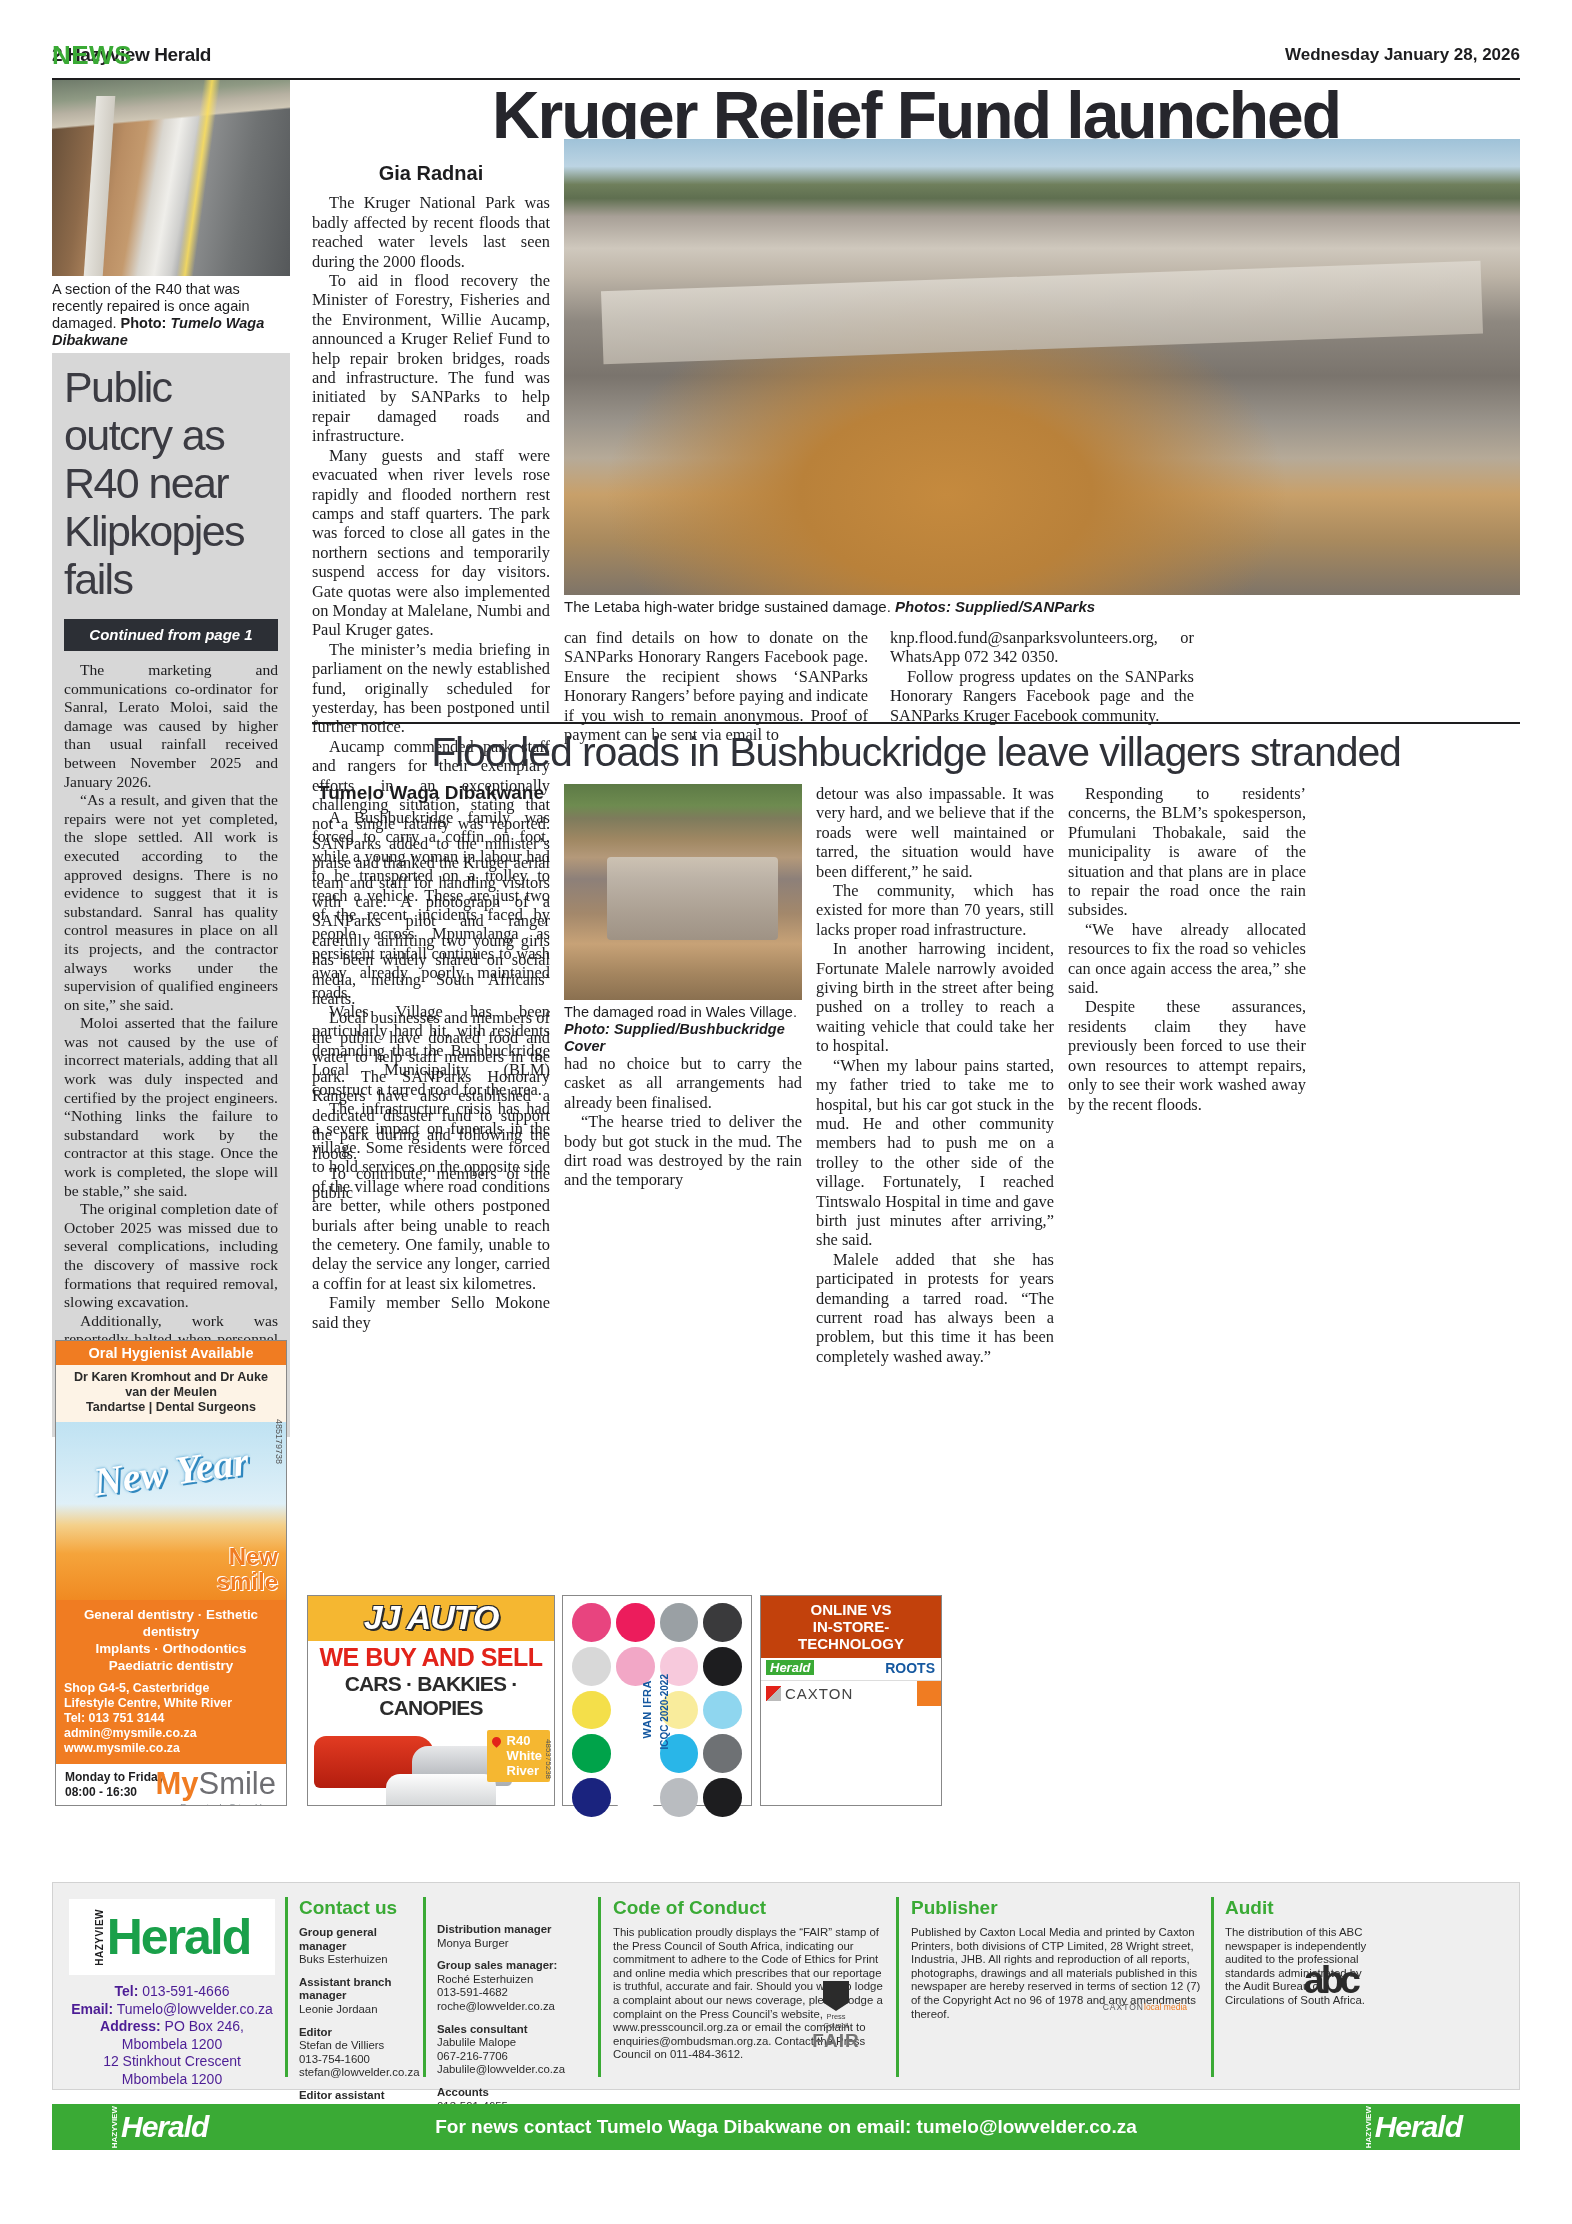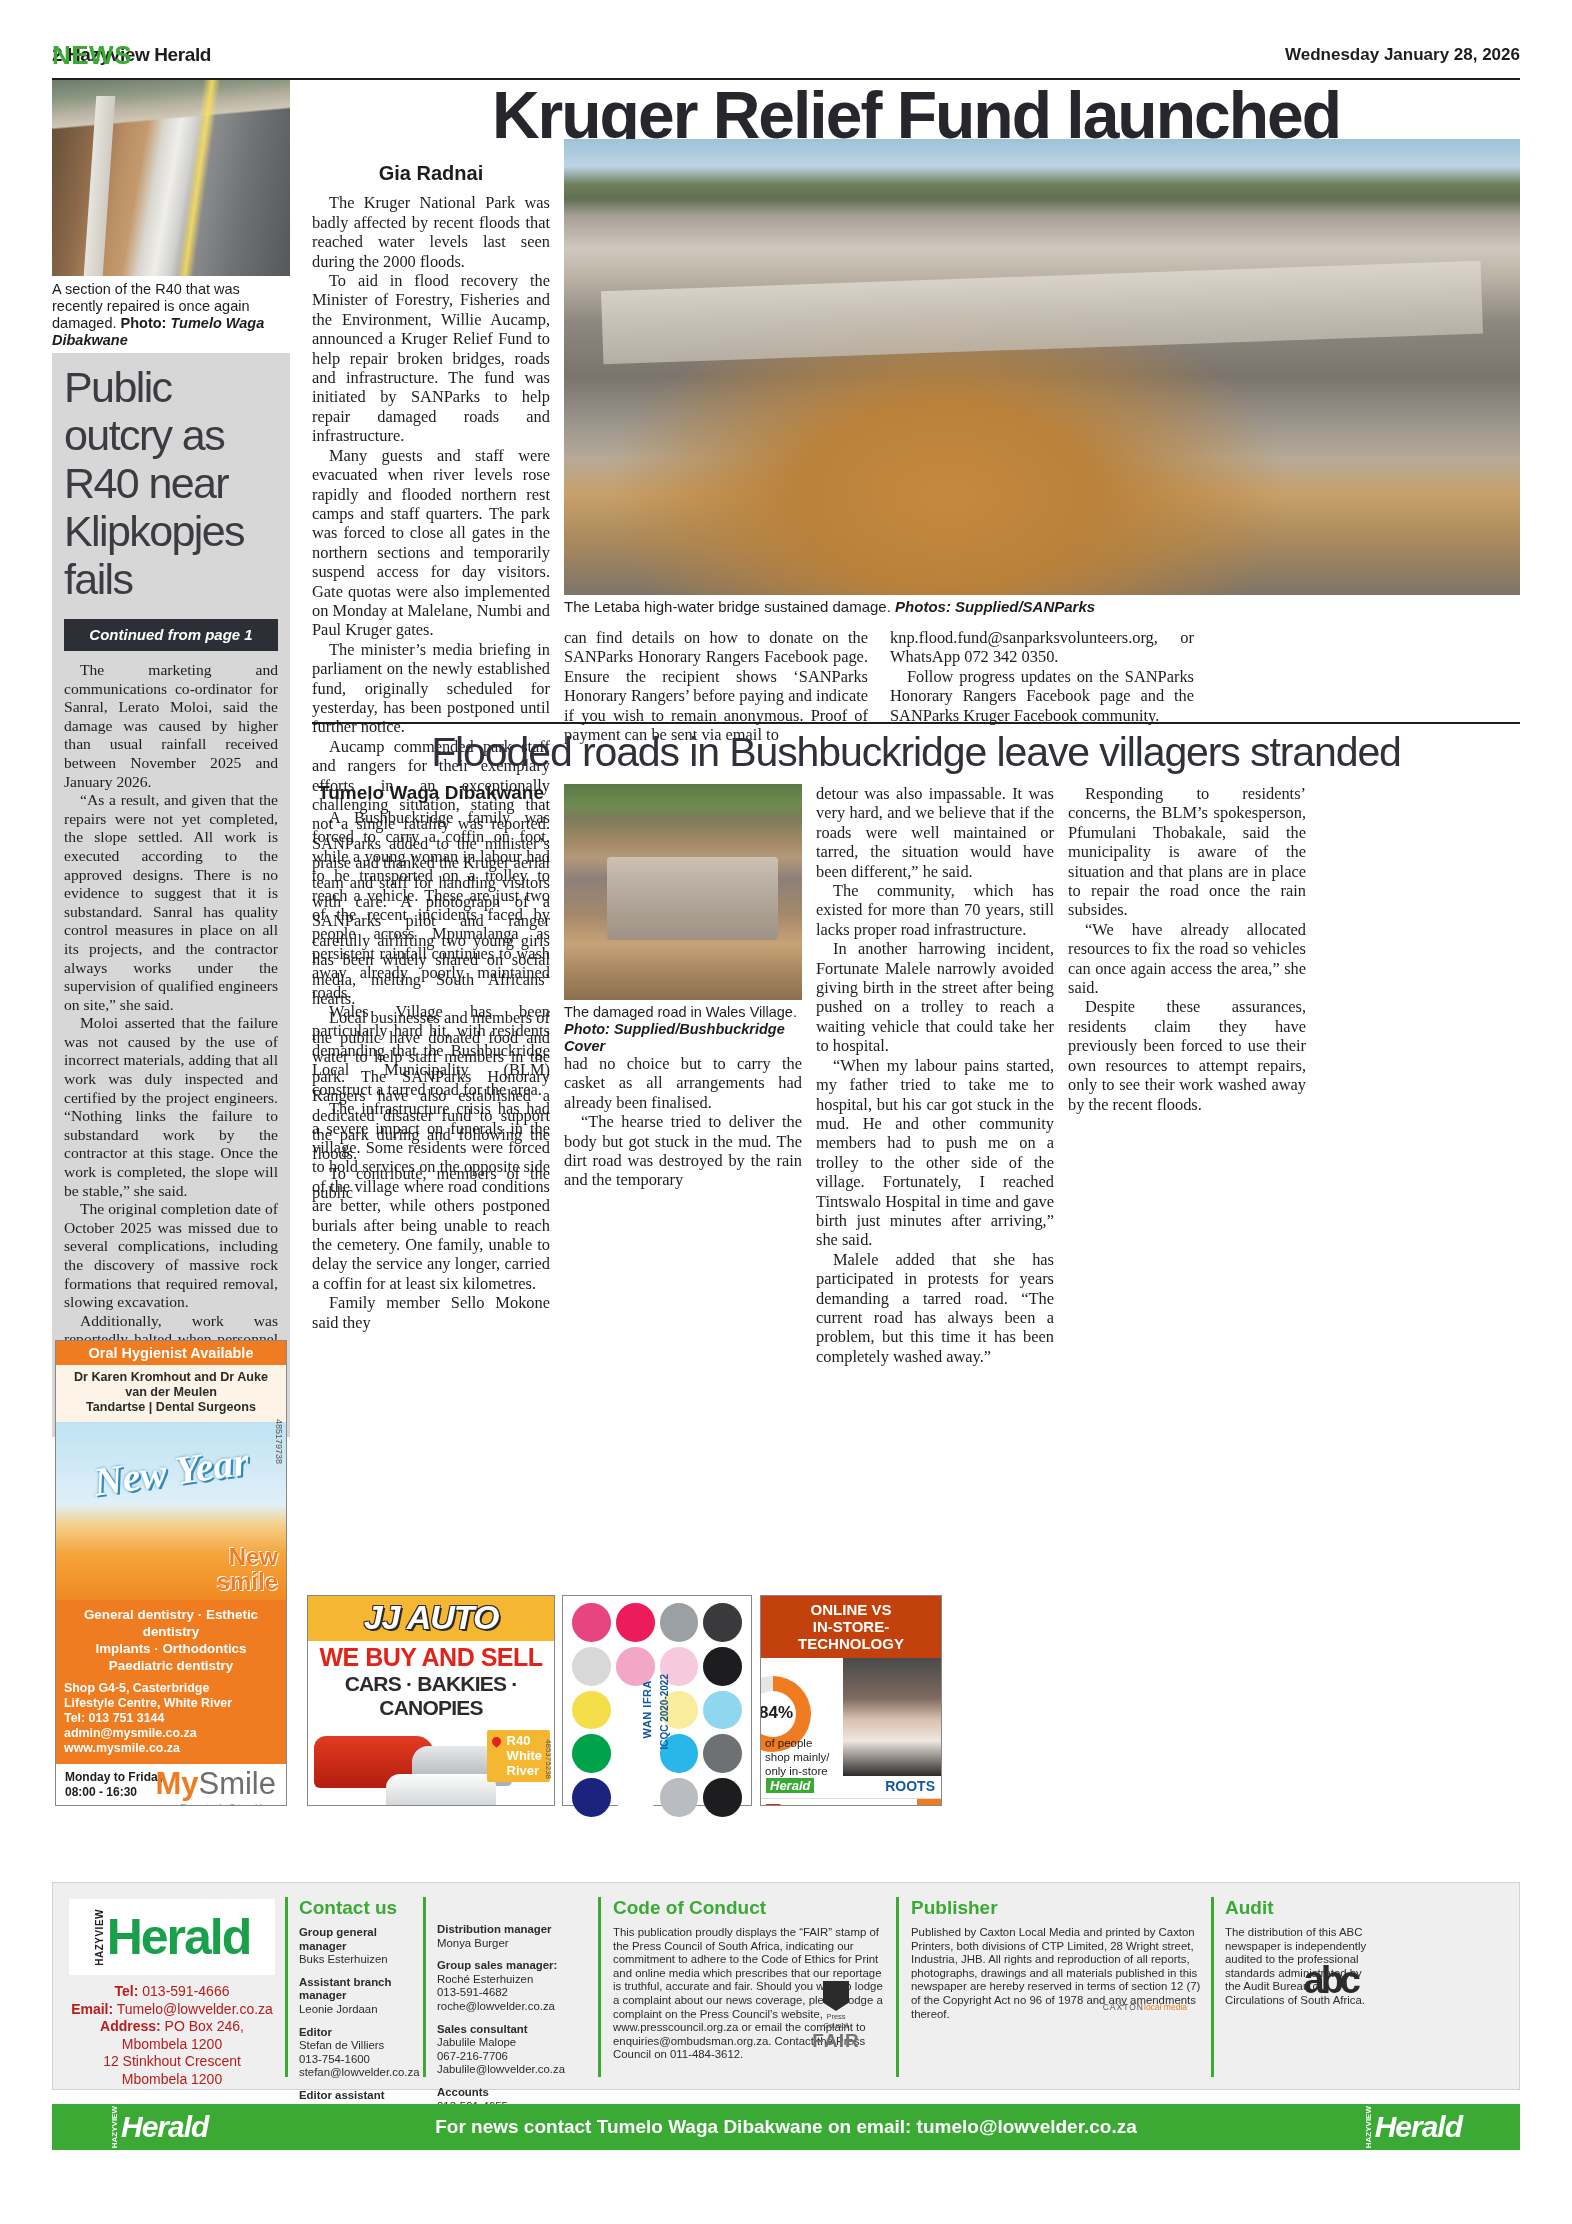--- a/index.html
+++ b/index.html
@@ -376,21 +376,21 @@
     font-family:"Liberation Sans", sans-serif; font-weight:700; font-size:10px;
     color:#1d1d1f; writing-mode:vertical-rl; transform:rotate(180deg); letter-spacing:0.5px;
     margin-right:2px;
   }
   .mast-h {
     font-family:"Liberation Sans", sans-serif; font-weight:700; font-size:50px;
     color:#1aa04a; letter-spacing:-2px; line-height:52px;
   }
   .mast-contact {
     position:absolute; left:8px; top:100px; width:222px; text-align:center;
-    font-family:"Liberation Sans", sans-serif; font-size:14px; line-height:17.5px; color:#b91c1c;
+    font-family:"Liberation Sans", sans-serif; font-size:14px; line-height:17.5px; color:#4c1d95;
   }
   .mast-contact b { font-weight:700; }
 
   .fair-stamp {
     position:absolute; right:12px; bottom:10px; width:70px; text-align:center;
   }
   .fair-stamp .fbox {
     width:26px; height:30px; background:#2b2b2b; margin:0 auto;
     clip-path:polygon(0 0,100% 0,100% 72%,50% 100%,0 72%);
   }
@@ -609,30 +609,20 @@
     <div class="wan">WAN IFRA</div>
     <div class="icqc">ICQC 2020-2022</div>
   </div>
 
   <div class="ad-online">
     <div class="o-top">
       <div>ONLINE VS</div>
       <div>IN-STORE-</div>
       <div>TECHNOLOGY</div>
     </div>
-    <div class="o-body">
-      <div class="shopper"></div>
-      <div class="ring"></div>
-      <div class="pct">84%</div>
-      <div class="o-txt">
-        <div>of people</div>
-        <div>shop mainly/</div>
-        <div>only in-store</div>
-      </div>
-    </div>
     <div class="o-brands">
       <div class="o-herald">Herald</div>
       <div class="o-roots">ROOTS</div>
     </div>
     <div class="o-caxton">
       <div class="sq"></div>
       <div class="cx">CAXTON</div>
 
     </div>
   </div>

